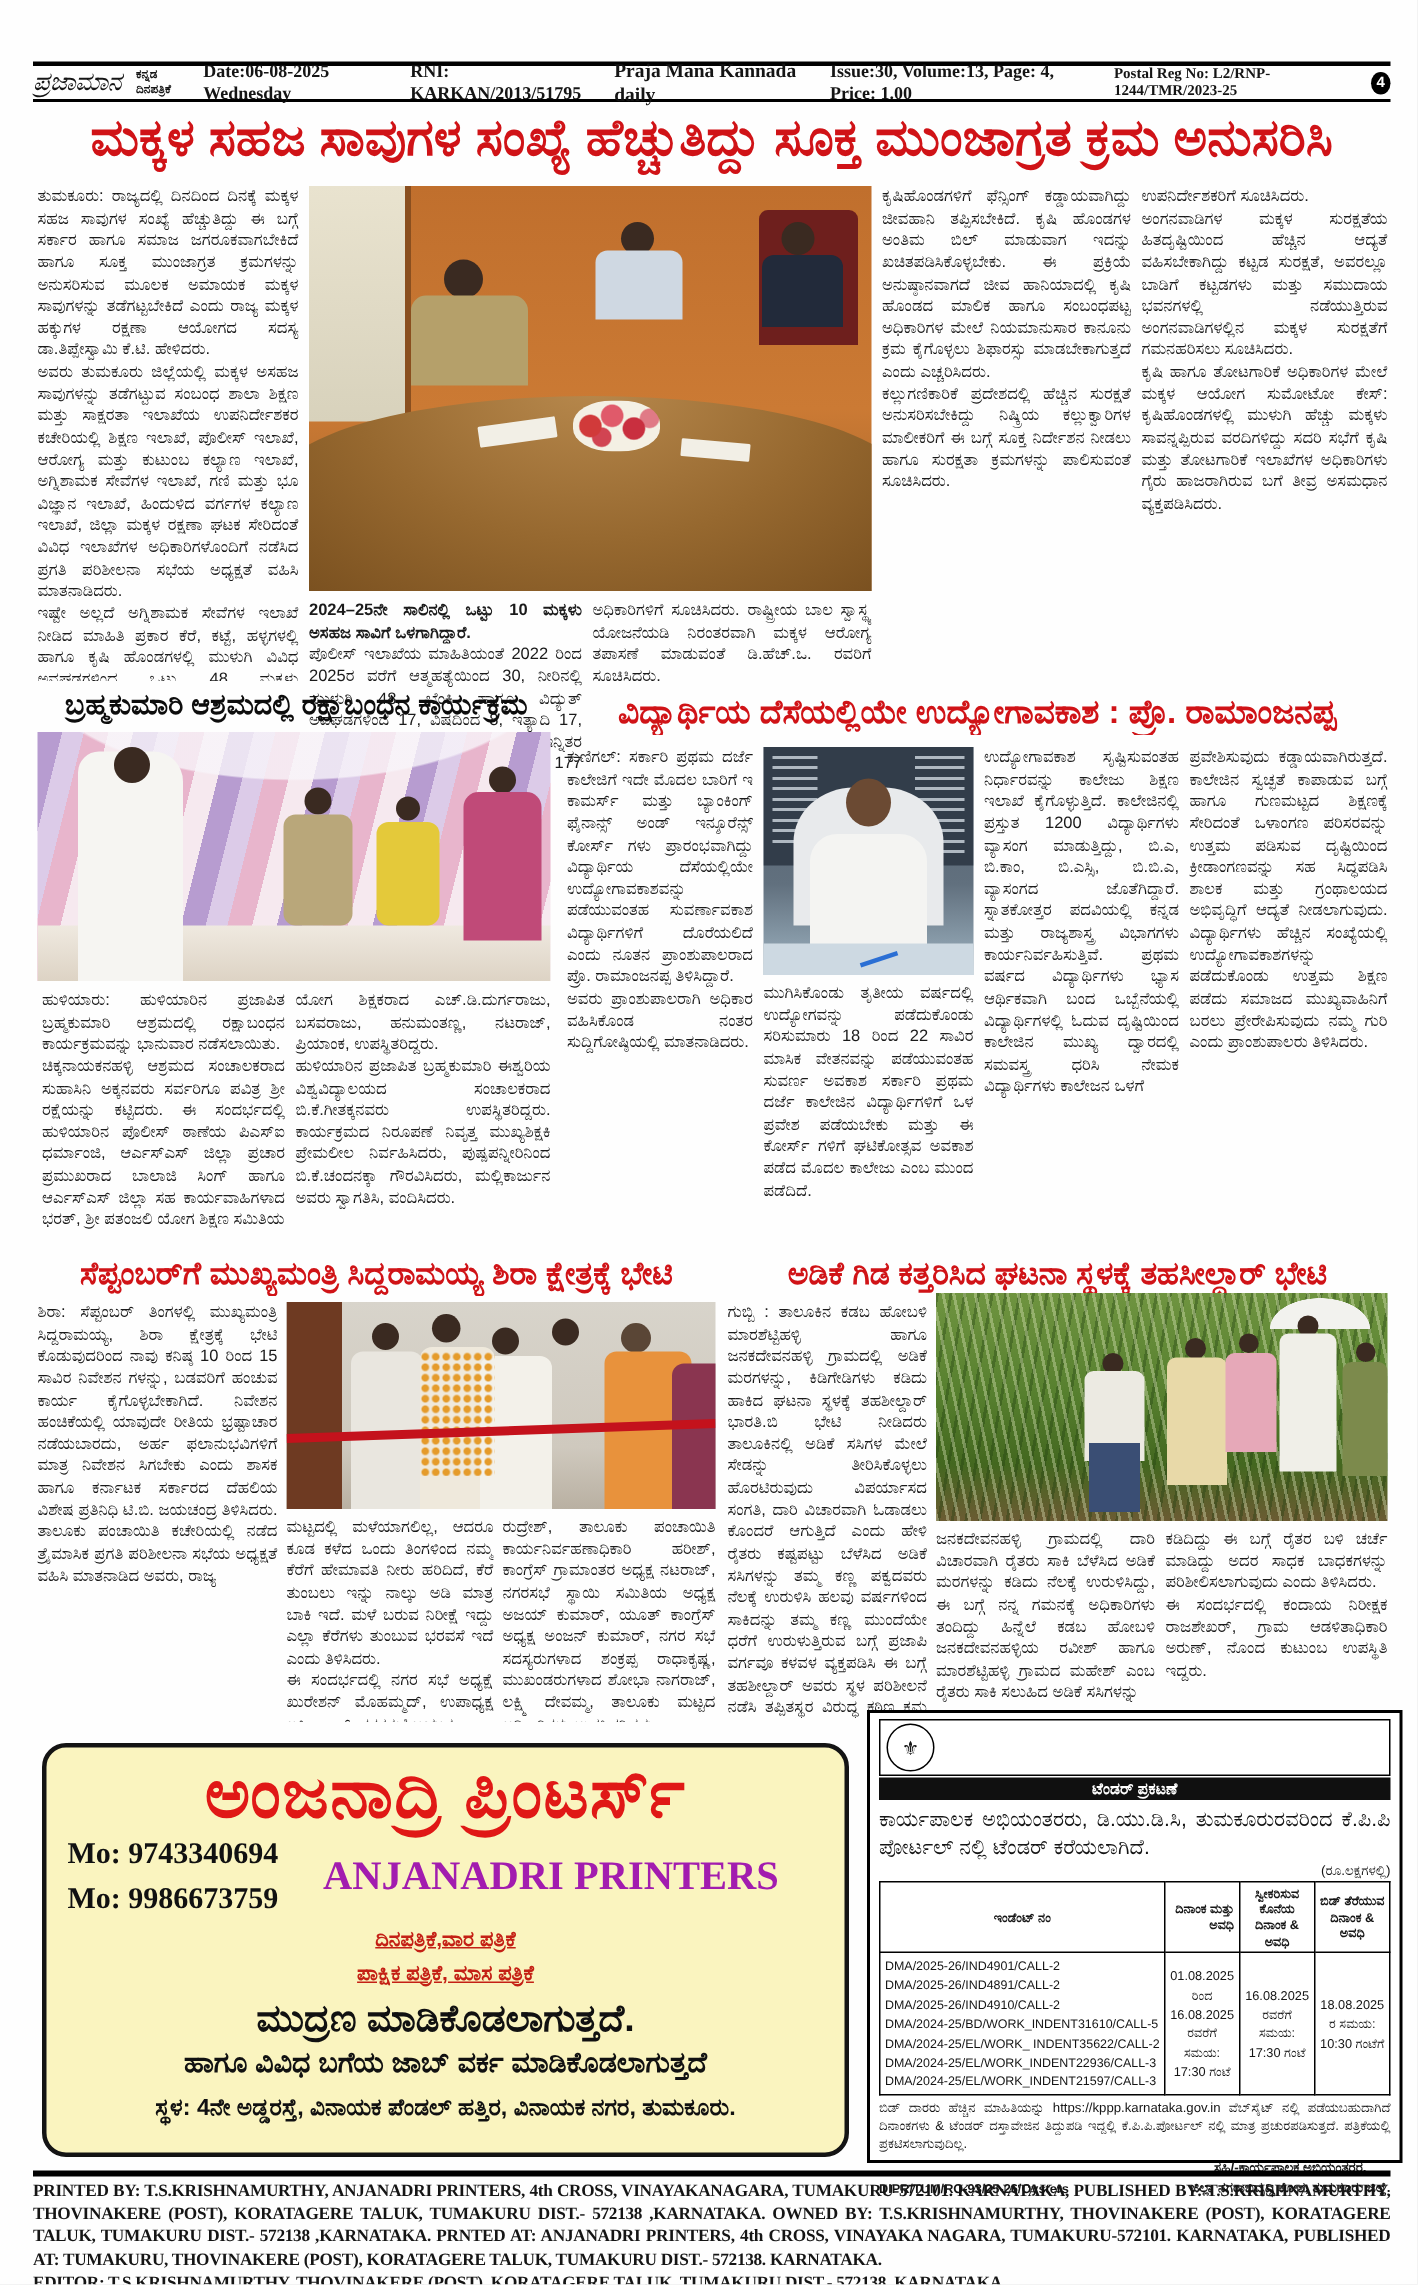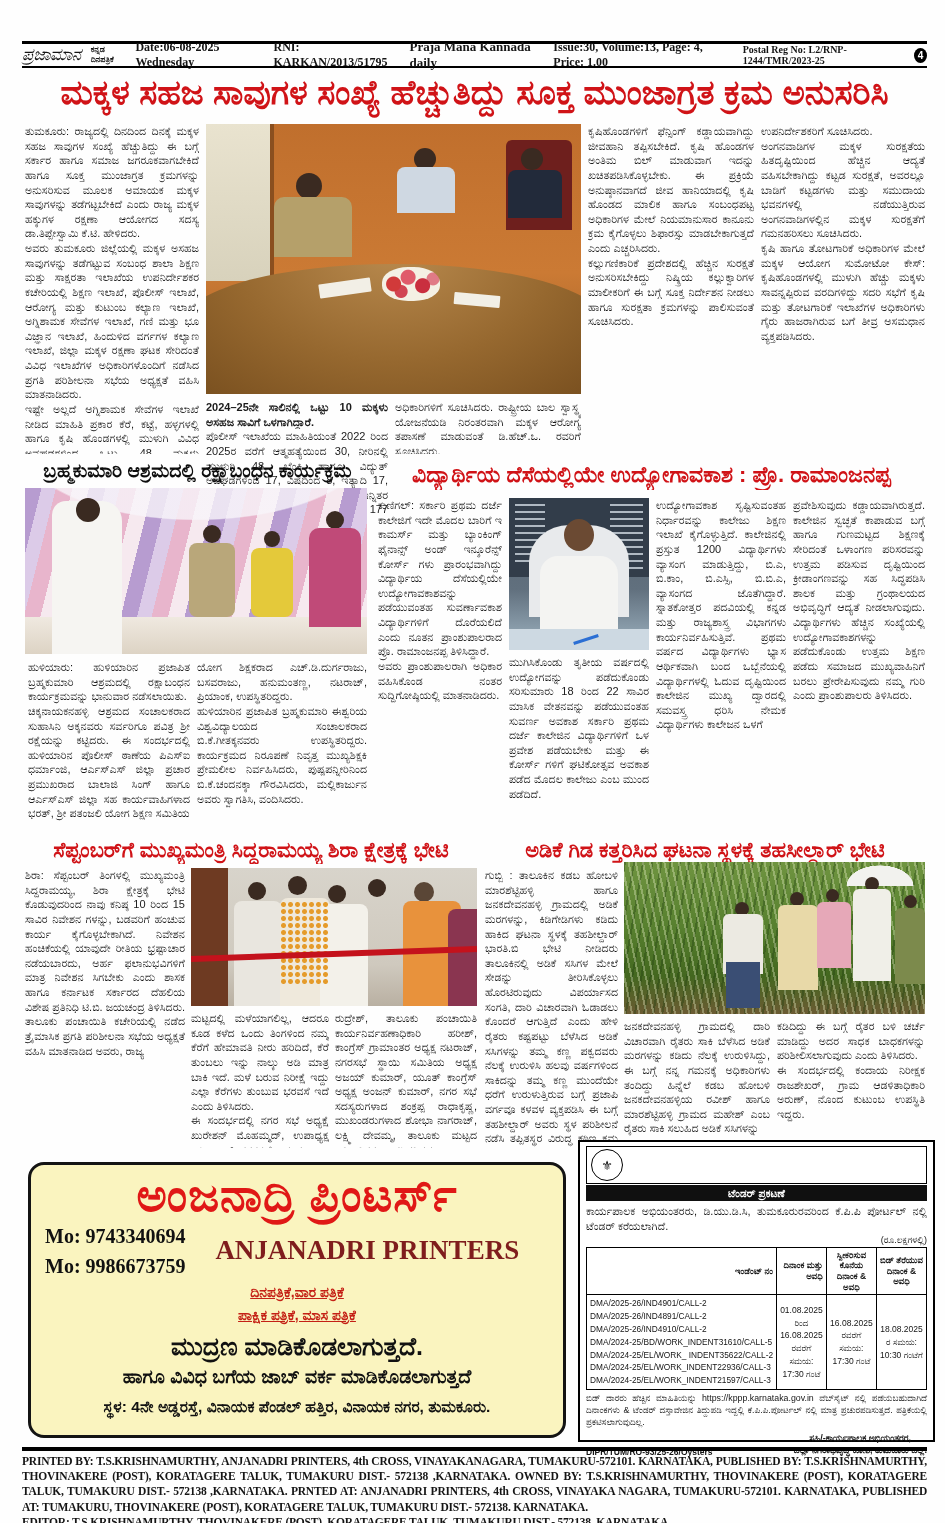--- a/index.html
+++ b/index.html
@@ -65,36 +65,36 @@
   .fp{background:linear-gradient(180deg,#6f9440 0%,#567f2e 45%,#43671f 75%,#6b5b33 100%);}
   .fp-grass{inset:0;background:repeating-linear-gradient(78deg,rgba(233,240,200,.35) 0 2px,transparent 2px 7px),
             repeating-linear-gradient(100deg,rgba(30,60,15,.35) 0 2px,transparent 2px 9px);}
   .fp-umbrella{right:2%;top:0;width:26%;height:16%;background:radial-gradient(ellipse at 50% 100%,#f2f2ee 60%,transparent 61%);}
   
   .adbox{left:28px;top:1162px;width:538px;height:276px;background:#faf4bf;border:3px solid #141414;
          border-radius:16px;box-sizing:border-box;padding:6px 14px;text-align:center;}
   .ad-title{font-size:46px;line-height:1.05;font-weight:bold;color:#e01816;letter-spacing:1px;}
   .ad-midrow{display:flex;align-items:flex-start;margin-top:2px;}
   .ad-phones{text-align:left;font-family:"Liberation Serif",serif;font-weight:bold;font-size:20px;line-height:1.5;color:#111;}
-  .ad-en{flex:1;text-align:center;font-family:"Liberation Serif",serif;font-weight:bold;font-size:27px;color:#7f1d1d;padding-top:14px;}
+  .ad-en{flex:1;text-align:center;font-family:"Liberation Serif",serif;font-weight:bold;font-size:27px;color:#a21caf;padding-top:14px;}
   .ad-redline{font-size:14px;font-weight:bold;color:#c42015;text-decoration:underline;line-height:1.6;}
   .ad-print{font-size:25px;font-weight:bold;color:#111;margin-top:6px;}
   .ad-job{font-size:19px;font-weight:bold;color:#111;margin-top:4px;}
   .ad-addr{font-size:15.5px;font-weight:bold;color:#111;margin-top:10px;}
   
   .tender{left:578px;top:1140px;width:357px;height:302px;background:#fff;border:2px solid #000;
           box-sizing:border-box;padding:4px 6px;font-size:9px;}
   .tn-head{display:flex;align-items:center;gap:6px;border:1px solid #000;padding:2px 4px;}
   .emblem{width:30px;height:30px;border:1.5px solid #000;border-radius:50%;flex:none;
           display:flex;align-items:center;justify-content:center;font-size:13px;}
   .tn-office{flex:1;text-align:center;font-weight:bold;font-size:10px;line-height:1.25;}
   .tn-email{font-weight:normal;font-size:9px;}
   .tn-bar{background:#101010;color:#fff;text-align:center;font-weight:bold;font-size:10.5px;
           padding:1.5px 0;margin-top:1px;}
-  .tn-intro{margin-top:3px;text-align:justify;font-size:11px;line-height:1.35;}
+  .tn-intro{margin-top:3px;text-align:justify;font-size:14px;line-height:1.35;}
   .tn-unit{text-align:right;font-size:9px;margin:1px 0;}
   .tn-table{width:100%;border-collapse:collapse;font-size:8.5px;}
   .tn-table td,.tn-table th{border:1px solid #000;padding:2px 3px;vertical-align:middle;}
   .tn-table th{font-weight:bold;text-align:center;line-height:1.25;}
   .indent-line{white-space:nowrap;line-height:1.55;font-size:8.3px;}
   .tn-datecell{text-align:center;line-height:1.5;}
   .tn-note{margin-top:3px;font-size:8.8px;line-height:1.35;text-align:justify;}
   .tn-foot{display:flex;justify-content:space-between;align-items:flex-end;margin-top:3px;}
   .tn-ref{font-size:8.5px;font-weight:bold;}
   .tn-sign{text-align:center;font-weight:bold;font-size:9px;line-height:1.4;}
@@ -259,21 +259,21 @@
   <div class="abs tender">
     <div class="tn-head">
       <div class="emblem">⚜</div>
     </div>
     <div class="tn-bar">ಟೆಂಡರ್ ಪ್ರಕಟಣೆ</div>
     <div class="tn-intro">ಕಾರ್ಯಪಾಲಕ ಅಭಿಯಂತರರು, ಡಿ.ಯು.ಡಿ.ಸಿ, ತುಮಕೂರುರವರಿಂದ ಕೆ.ಪಿ.ಪಿ ಪೋರ್ಟಲ್ ನಲ್ಲಿ ಟೆಂಡರ್ ಕರೆಯಲಾಗಿದೆ.</div>
     <div class="tn-unit">(ರೂ.ಲಕ್ಷಗಳಲ್ಲಿ)</div>
     <table class="tn-table">
       <tbody>
           <tr>
-        <th style="width:52%;text-align:right;">ಇಂಡೆಂಟ್ ನಂ</th>
+        <th style="width:52%;">ಇಂಡೆಂಟ್ ನಂ</th>
         <th style="width:15%;text-align:right;">ದಿನಾಂಕ ಮತ್ತು ಅವಧಿ</th>
         <th style="width:17%;">ಸ್ವೀಕರಿಸುವ ಕೊನೆಯ ದಿನಾಂಕ &amp; ಅವಧಿ</th>
         <th style="width:16%;">ಬಿಡ್ ತೆರೆಯುವ ದಿನಾಂಕ &amp; ಅವಧಿ</th>
       </tr>
       <tr>
         <td>
           <div class="indent-line">DMA/2025-26/IND4901/CALL-2</div>
           <div class="indent-line">DMA/2025-26/IND4891/CALL-2</div>
           <div class="indent-line">DMA/2025-26/IND4910/CALL-2</div>
           <div class="indent-line">DMA/2024-25/BD/WORK_INDENT31610/CALL-5</div>

